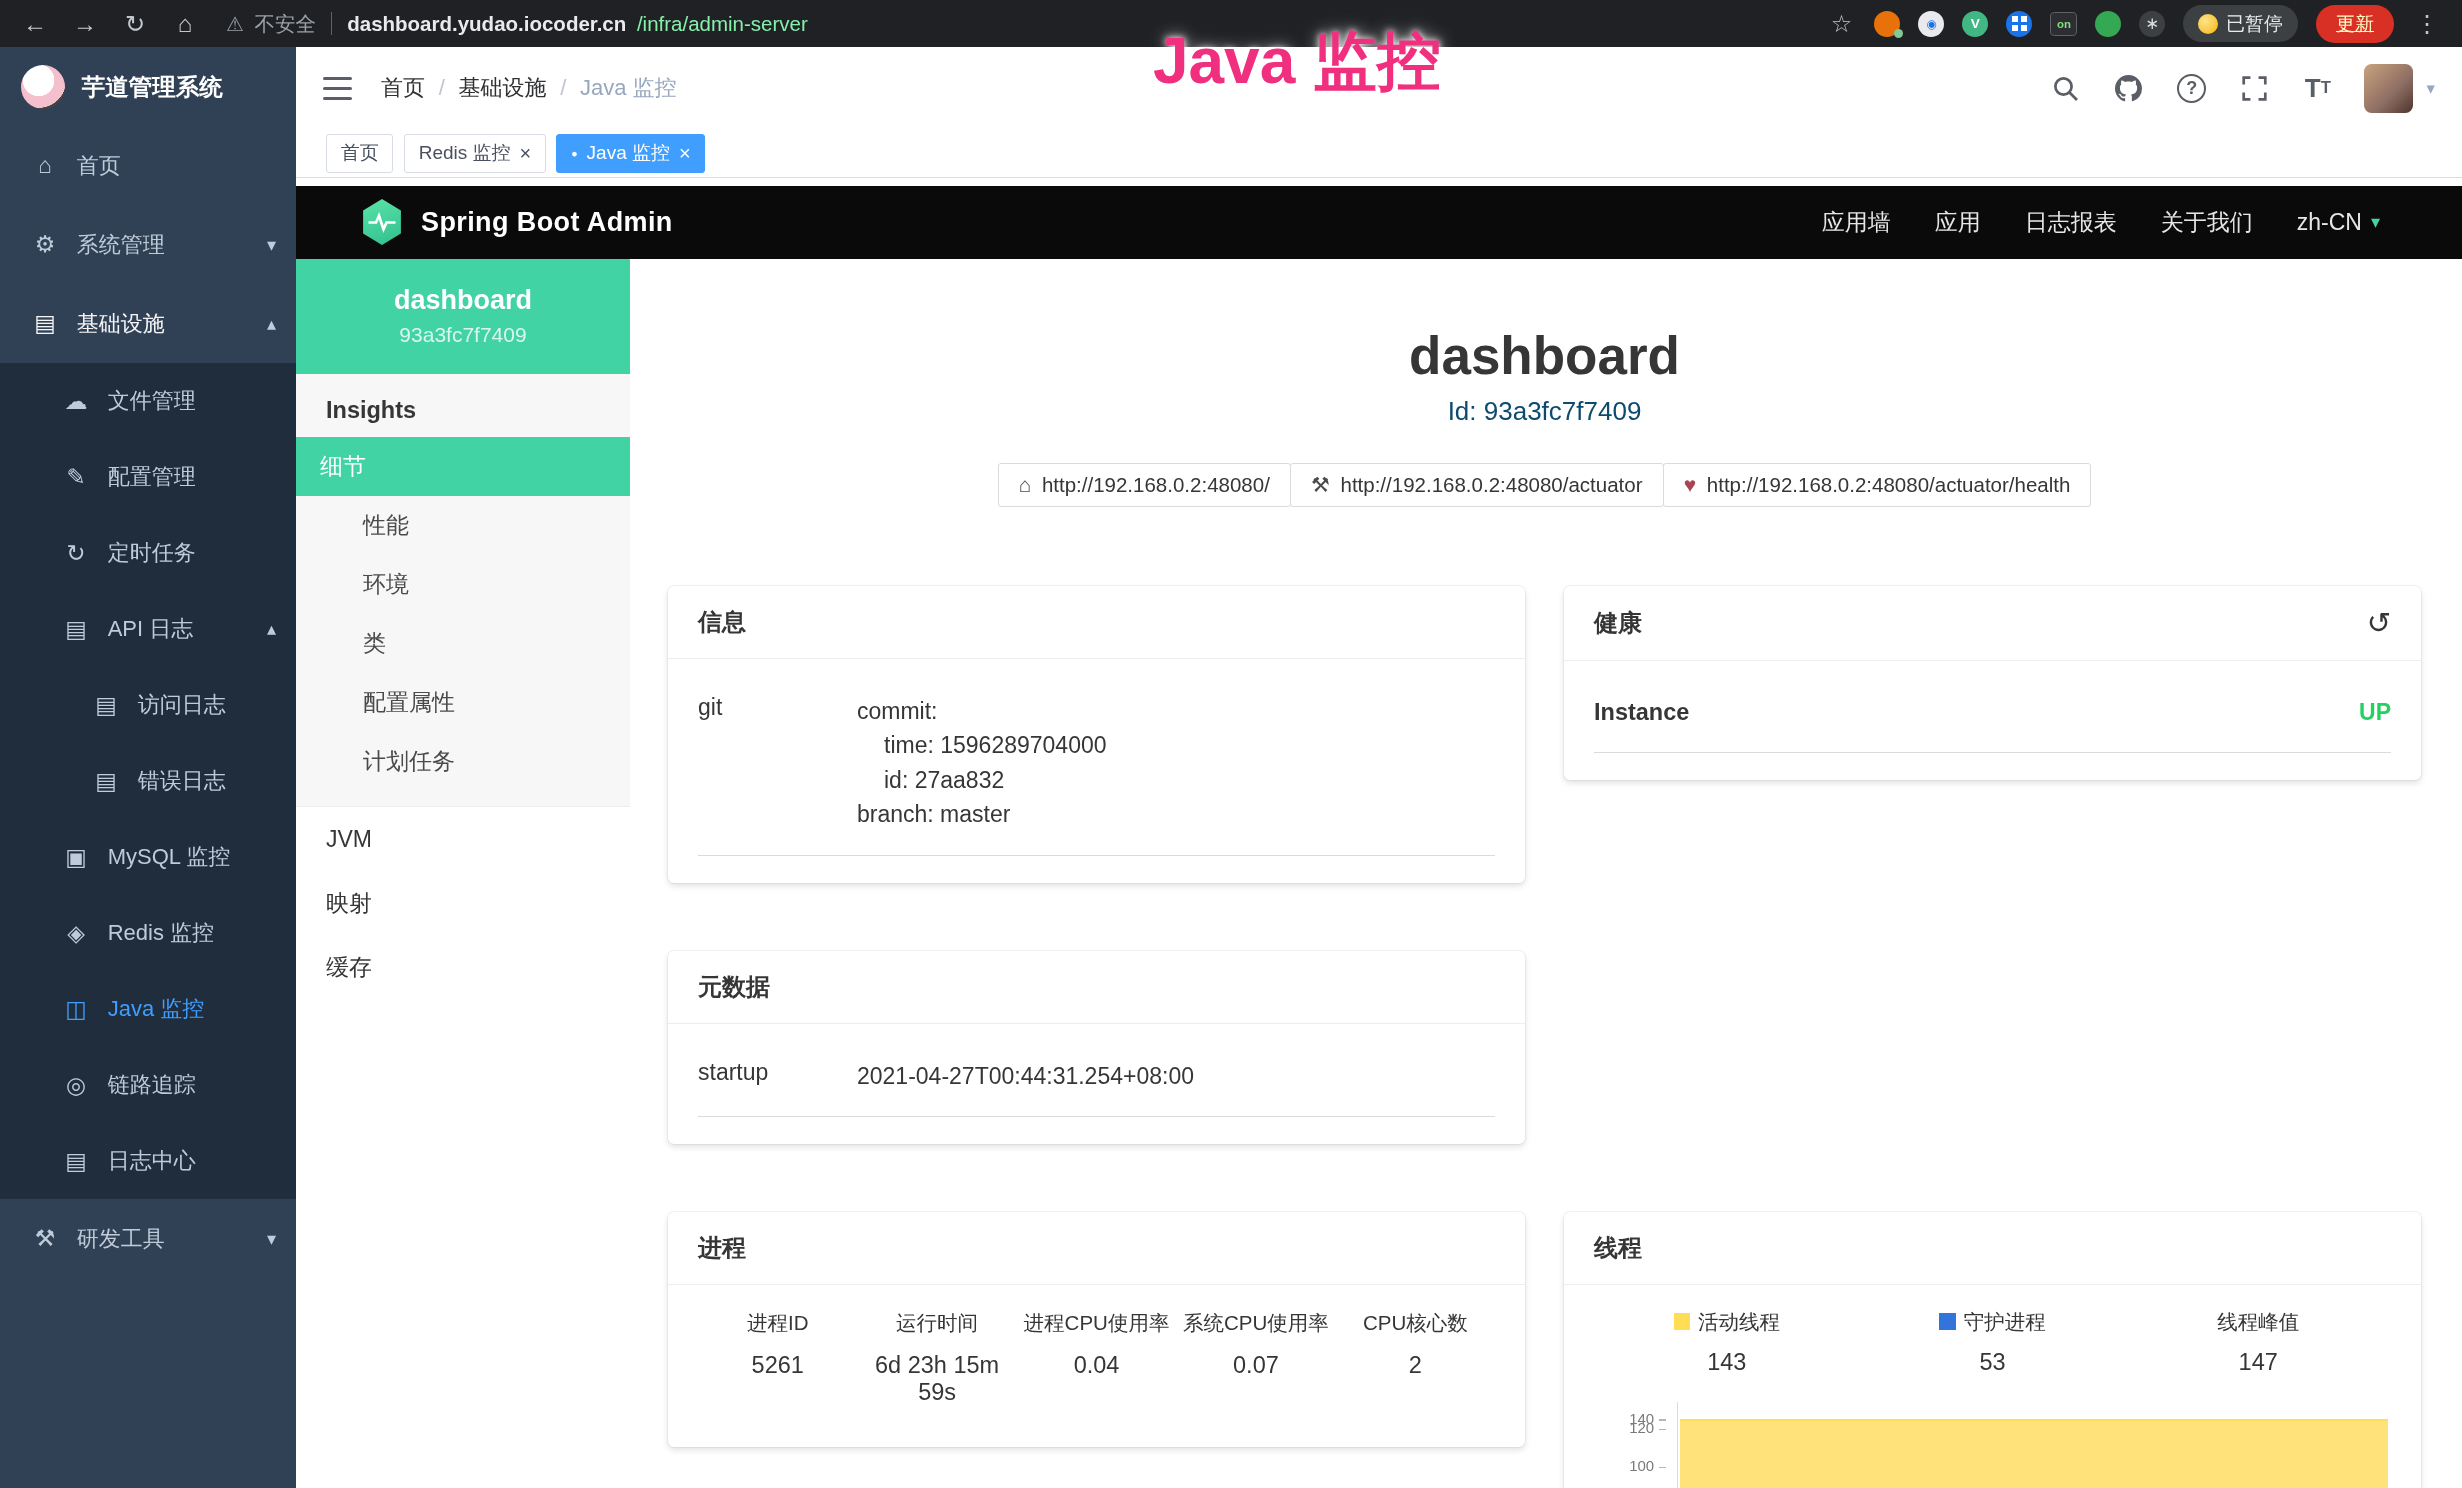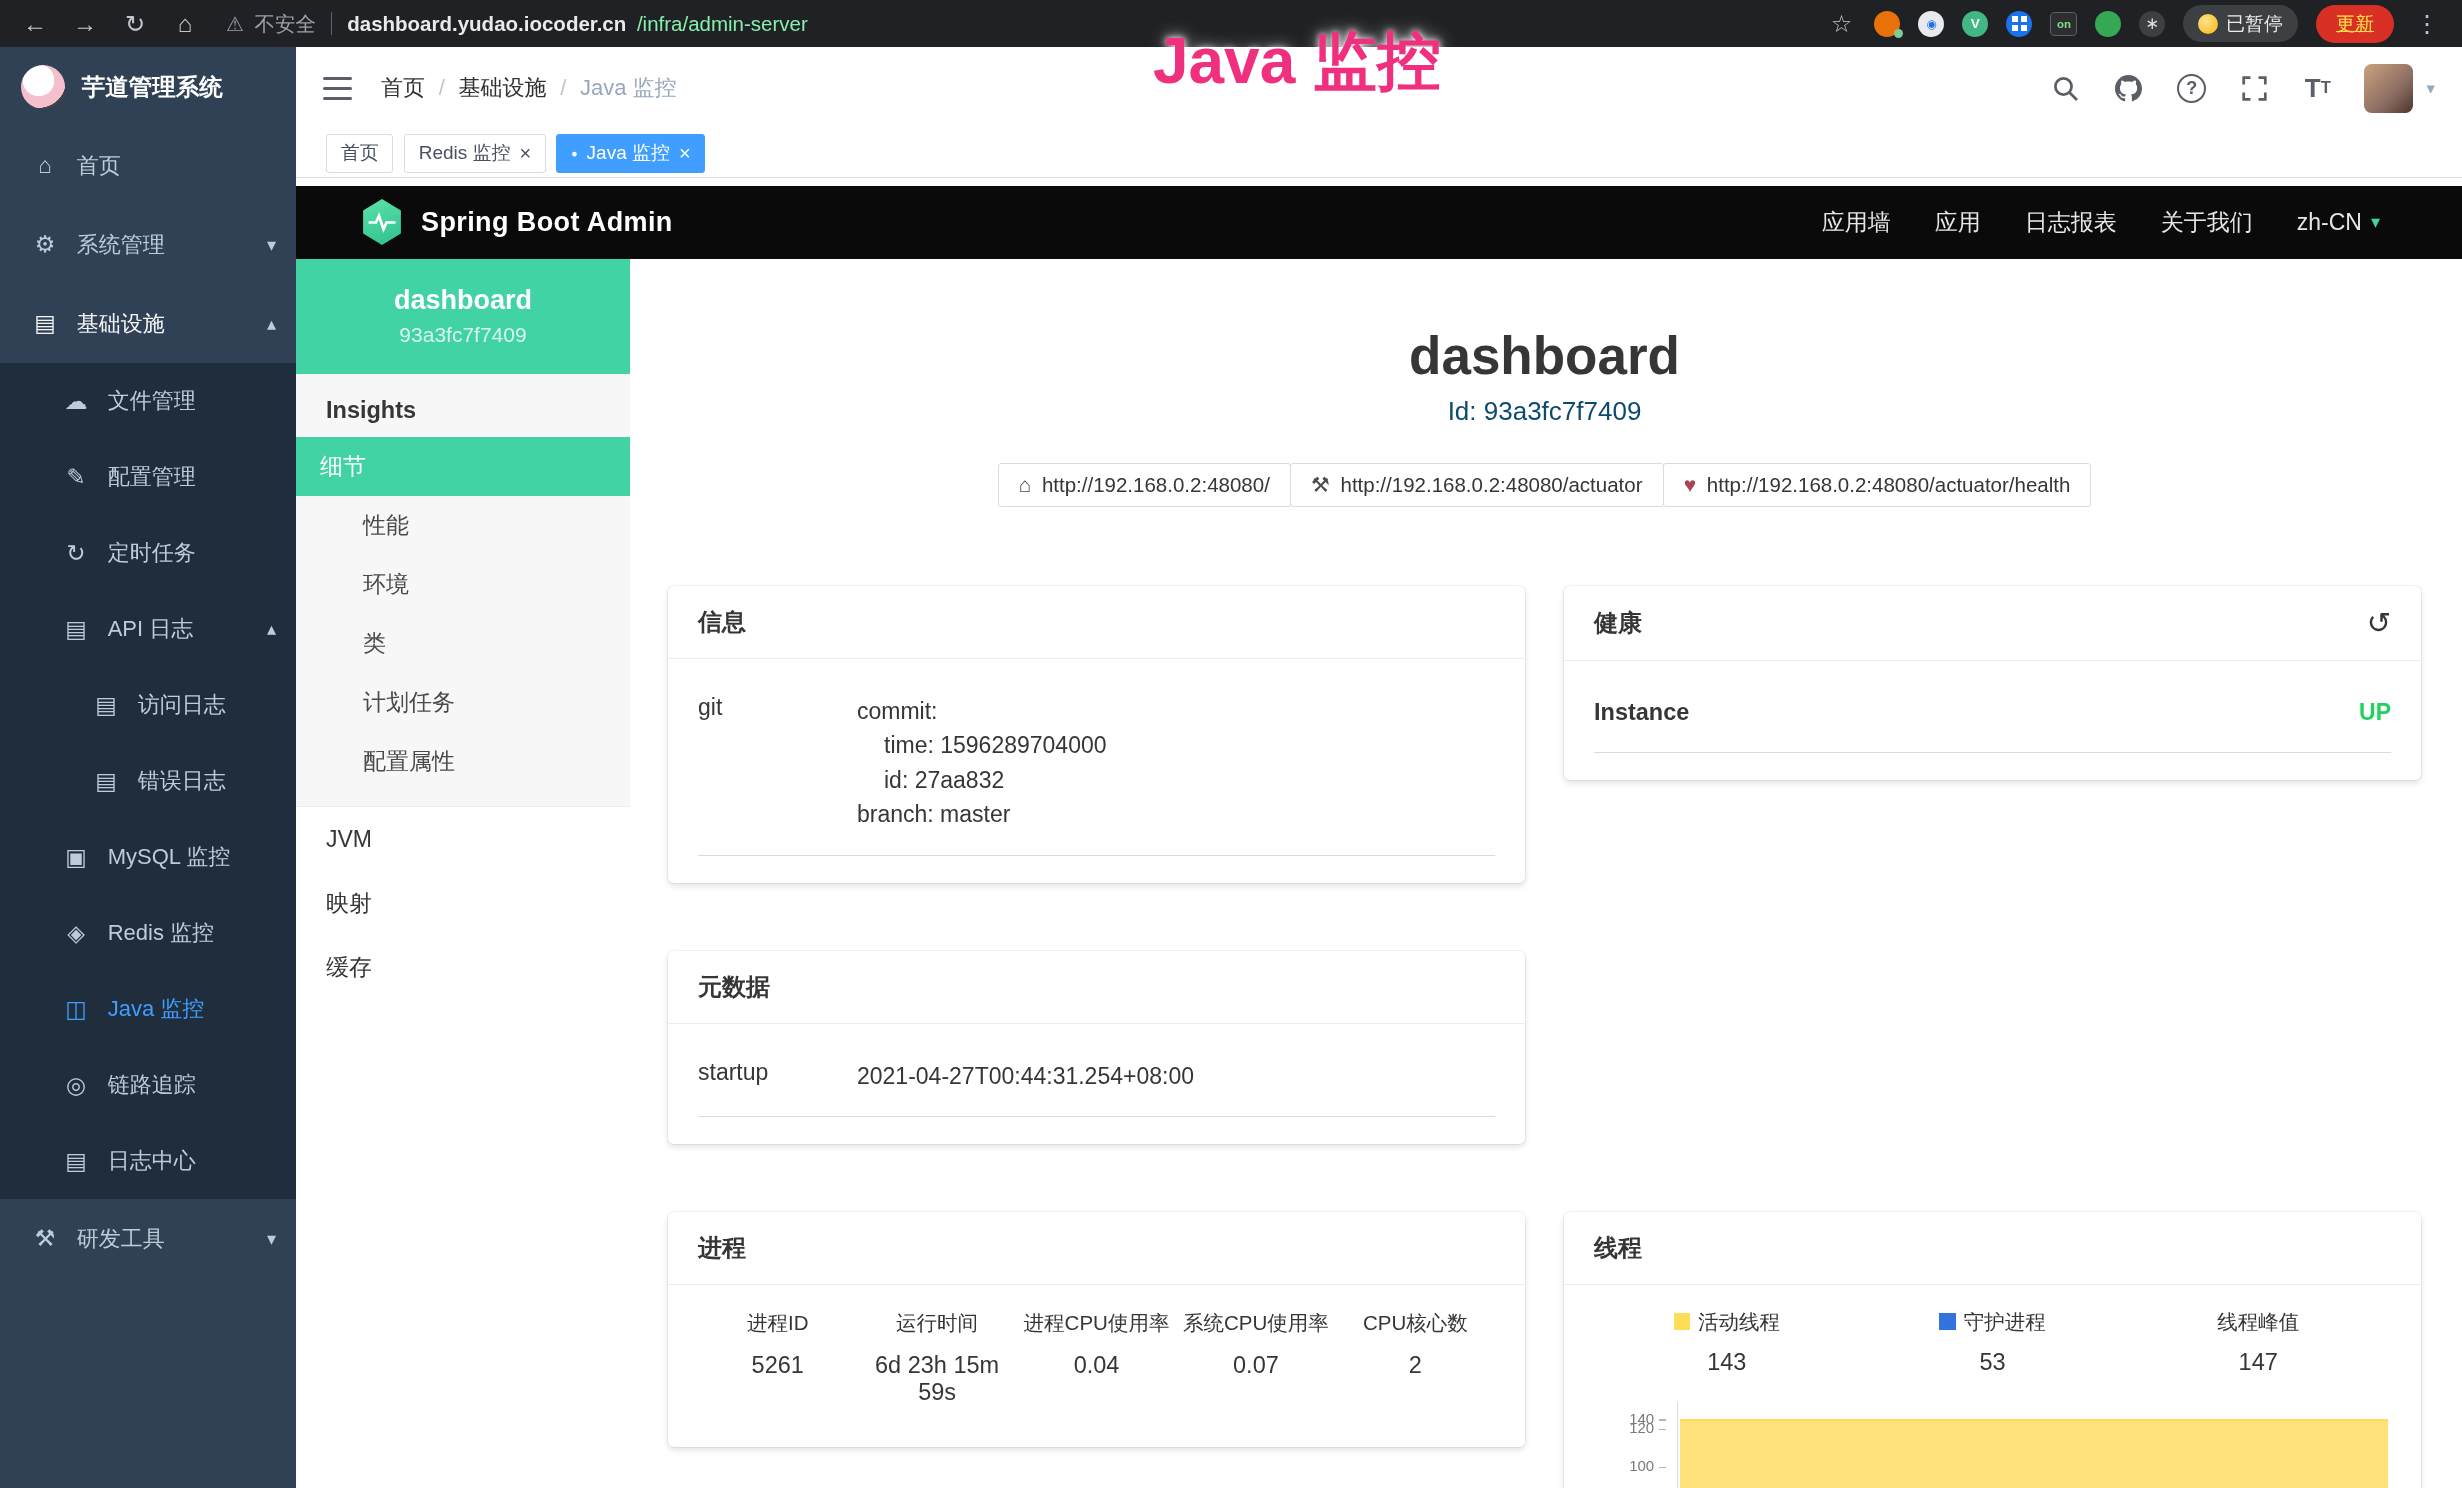--- a/index.html
+++ b/index.html
@@ -23,21 +23,21 @@
   .ext-pin { background:#e8eaed; color:#1a73e8; font-size:12px; }
   .ext-vue { background:#41b883; font-weight:bold; }
   .ext-grid { background:#1a73e8; }
   .grid4 { display:grid; grid-template-columns:6px 6px; gap:2.3px; }
   .grid4 span { width:6px; height:6px; background:#fff; display:block; }
   .ext-on { width:27px; height:24px; border-radius:4.6px; background:#2d2e31; border:0.8px solid #5f6368; color:#7ee081; font-size:11.4px; font-weight:bold; }
   .ext-leaf { background:#34a853; }
   .ext-paw { background:#3c4043; color:#dadce0; font-size:16.7px; }
   .paused-pill { display:flex; align-items:center; gap:7.6px; background:#3c4043; border-radius:758px; padding:5.3px 15px; color:#e8eaed; font-size:19px; }
   .emoji { width:20px; height:20px; border-radius:50%; background:radial-gradient(circle at 35% 35%, #ffe28a, #f5b60d); }
-  .update-pill { background:#d93025; color:#fde047; border-radius:758px; padding:6px 20px; font-size:19px;text-decoration:underline; }
+  .update-pill { background:#d93025; color:#fef9c3; border-radius:758px; padding:6px 20px; font-size:19px;text-decoration:underline; }
 
   
   .annotation { position:absolute; left:1297px; top:29px; transform:translateX(-50%); z-index:60;
     font-size:64px; font-weight:bold; color:#f0307f; line-height:1; white-space:nowrap;
     text-shadow:0 0 7.6px rgba(255,255,255,.95), 0 0 16.7px rgba(255,255,255,.8); }
 
   
   .app { display:flex; height:1442px; }
   .app-sidebar { width:296px; flex-shrink:0; background:#304156; color:#bfcbd9; font-size:22px; overflow:hidden; }
   .logo { height:79px; display:flex; align-items:center; gap:16.7px; padding:0 21px; color:#fff; font-weight:bold; font-size:23.5px; }
@@ -361,22 +361,22 @@
             <div class="instance-head">
               <span class="inst-name">dashboard</span>
               <span class="inst-id">93a3fc7f7409</span>
             </div>
             <div class="menu-group">
               <div class="group-label">Insights</div>
               <div class="sba-item active">细节</div>
               <div class="sba-item">性能</div>
               <div class="sba-item">环境</div>
               <div class="sba-item">类</div>
+              <div class="sba-item">配置属性</div>
               <div class="sba-item">计划任务</div>
-              <div class="sba-item">配置属性</div>
             </div>
             <div class="sba-root-item">JVM</div>
             <div class="sba-root-item">映射</div>
             <div class="sba-root-item">缓存</div>
           </aside>
 
           <main class="sba-main">
             <h1 class="main-title">dashboard</h1>
             <div class="main-id">Id: 93a3fc7f7409</div>
 

